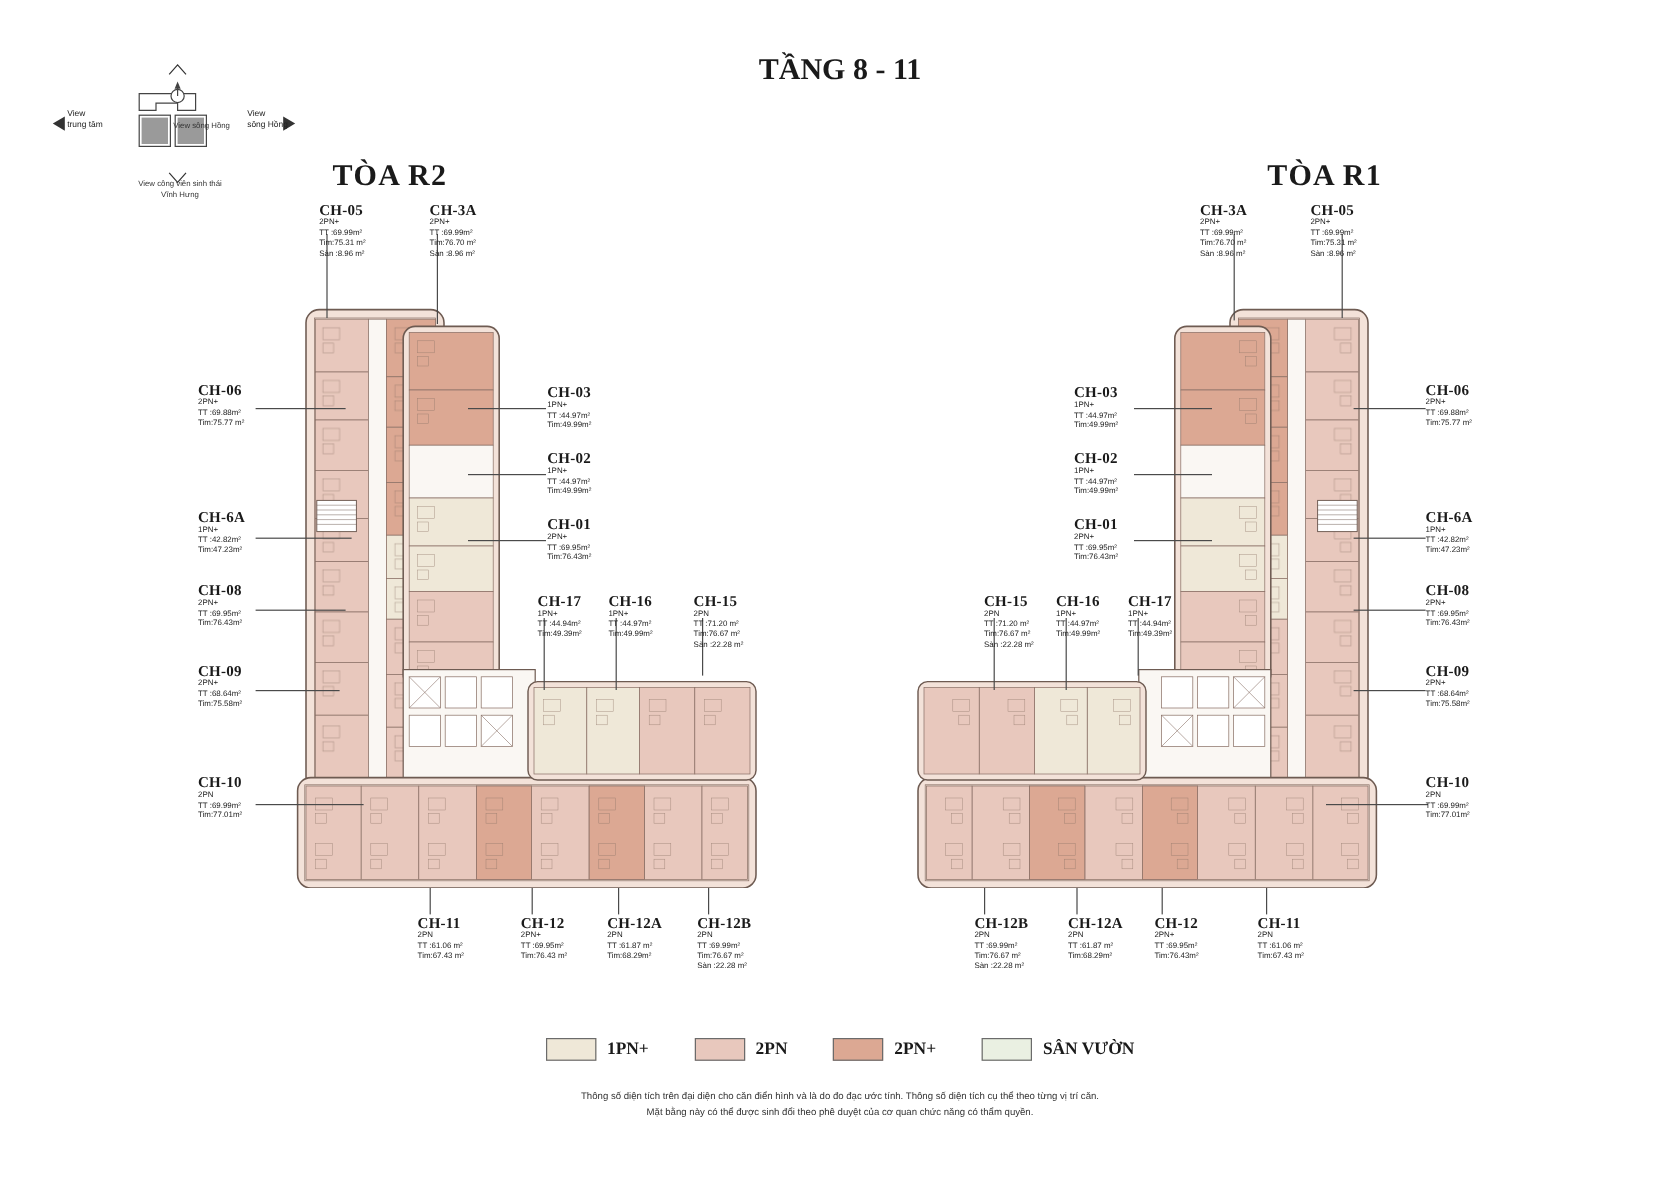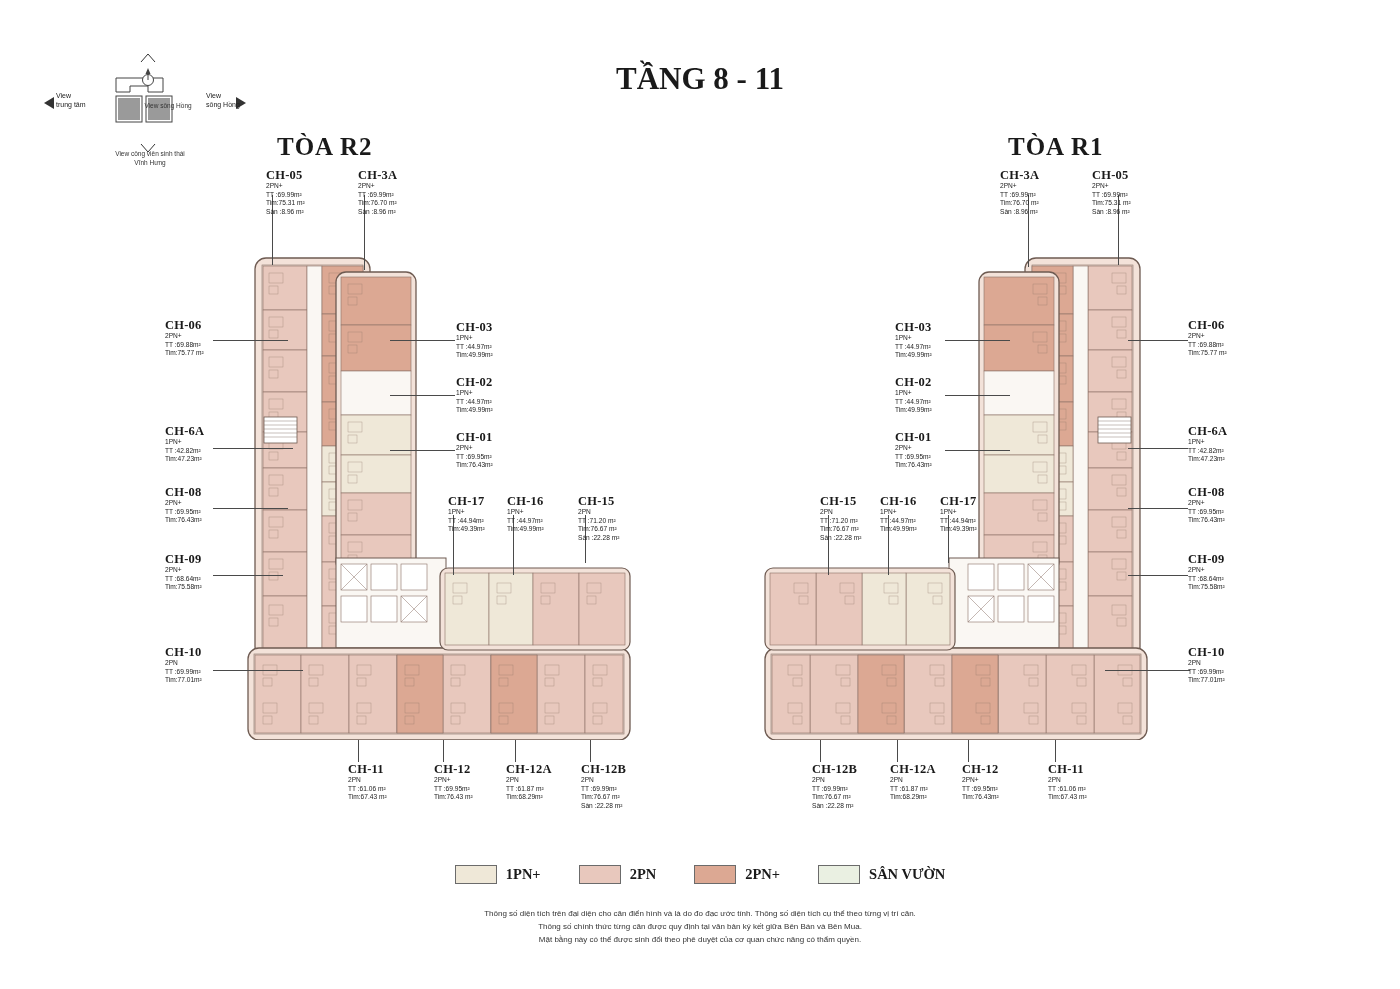--- a/index.html
+++ b/index.html
@@ -14,34 +14,34 @@
   .abs{position:absolute;}
 
   
   #title-block{ width:100%; text-align:center; top:38px; }
   #title-main{
     font-family:"Liberation Serif", serif;
     font-weight:bold; font-size:31px; letter-spacing:.5px;
   }
   #title-sub{
     font-family:"Liberation Serif", serif;
-    font-weight:bold; font-size:31px; margin-top:23px;
+    font-weight:bold; font-size:25px; margin-top:7px;
   }
 
   
   #compass{ left:30px; top:40px; width:230px; height:135px; }
   #compass svg{display:block;}
 
   
   .tower-label{
     font-family:"Liberation Serif", serif;
     font-weight:bold; font-size:25px; letter-spacing:1px;
   }
   #tower-r2-label{ left:277px; top:133px;}
-  #tower-r1-label{ left:1008px; top:133px;}
+  #tower-r1-label{ left:1056px; top:133px;}
 
   
   .callout{ width:120px; }
   .callout .code{
     font-family:"Liberation Serif", serif;
     font-weight:bold; font-size:12.5px; line-height:14px;
     letter-spacing:.2px; white-space:nowrap;
   }
   .callout .line{
     font-family:"Liberation Sans", sans-serif;
@@ -930,15 +930,14 @@
     <span class="legend-label">2PN+</span>
   </span>
   <span class="legend-item">
     <span class="legend-swatch" style="background:#eaf0e2;"></span>
     <span class="legend-label">SÂN VƯỜN</span>
   </span>
 </div>
 
 <div class="abs" id="notes">
   <p>Thông số diện tích trên đại diện cho căn điển hình và là do đo đạc ước tính. Thông số diện tích cụ thể theo từng vị trí căn.</p>
-  <p>Thông số chính thức từng căn được quy định tại văn bản ký kết giữa Bên Bán và Bên Mua.</p>
   <p>Mặt bằng này có thể được sinh đổi theo phê duyệt của cơ quan chức năng có thẩm quyền.</p>
 </div>
 
 </body></html>

